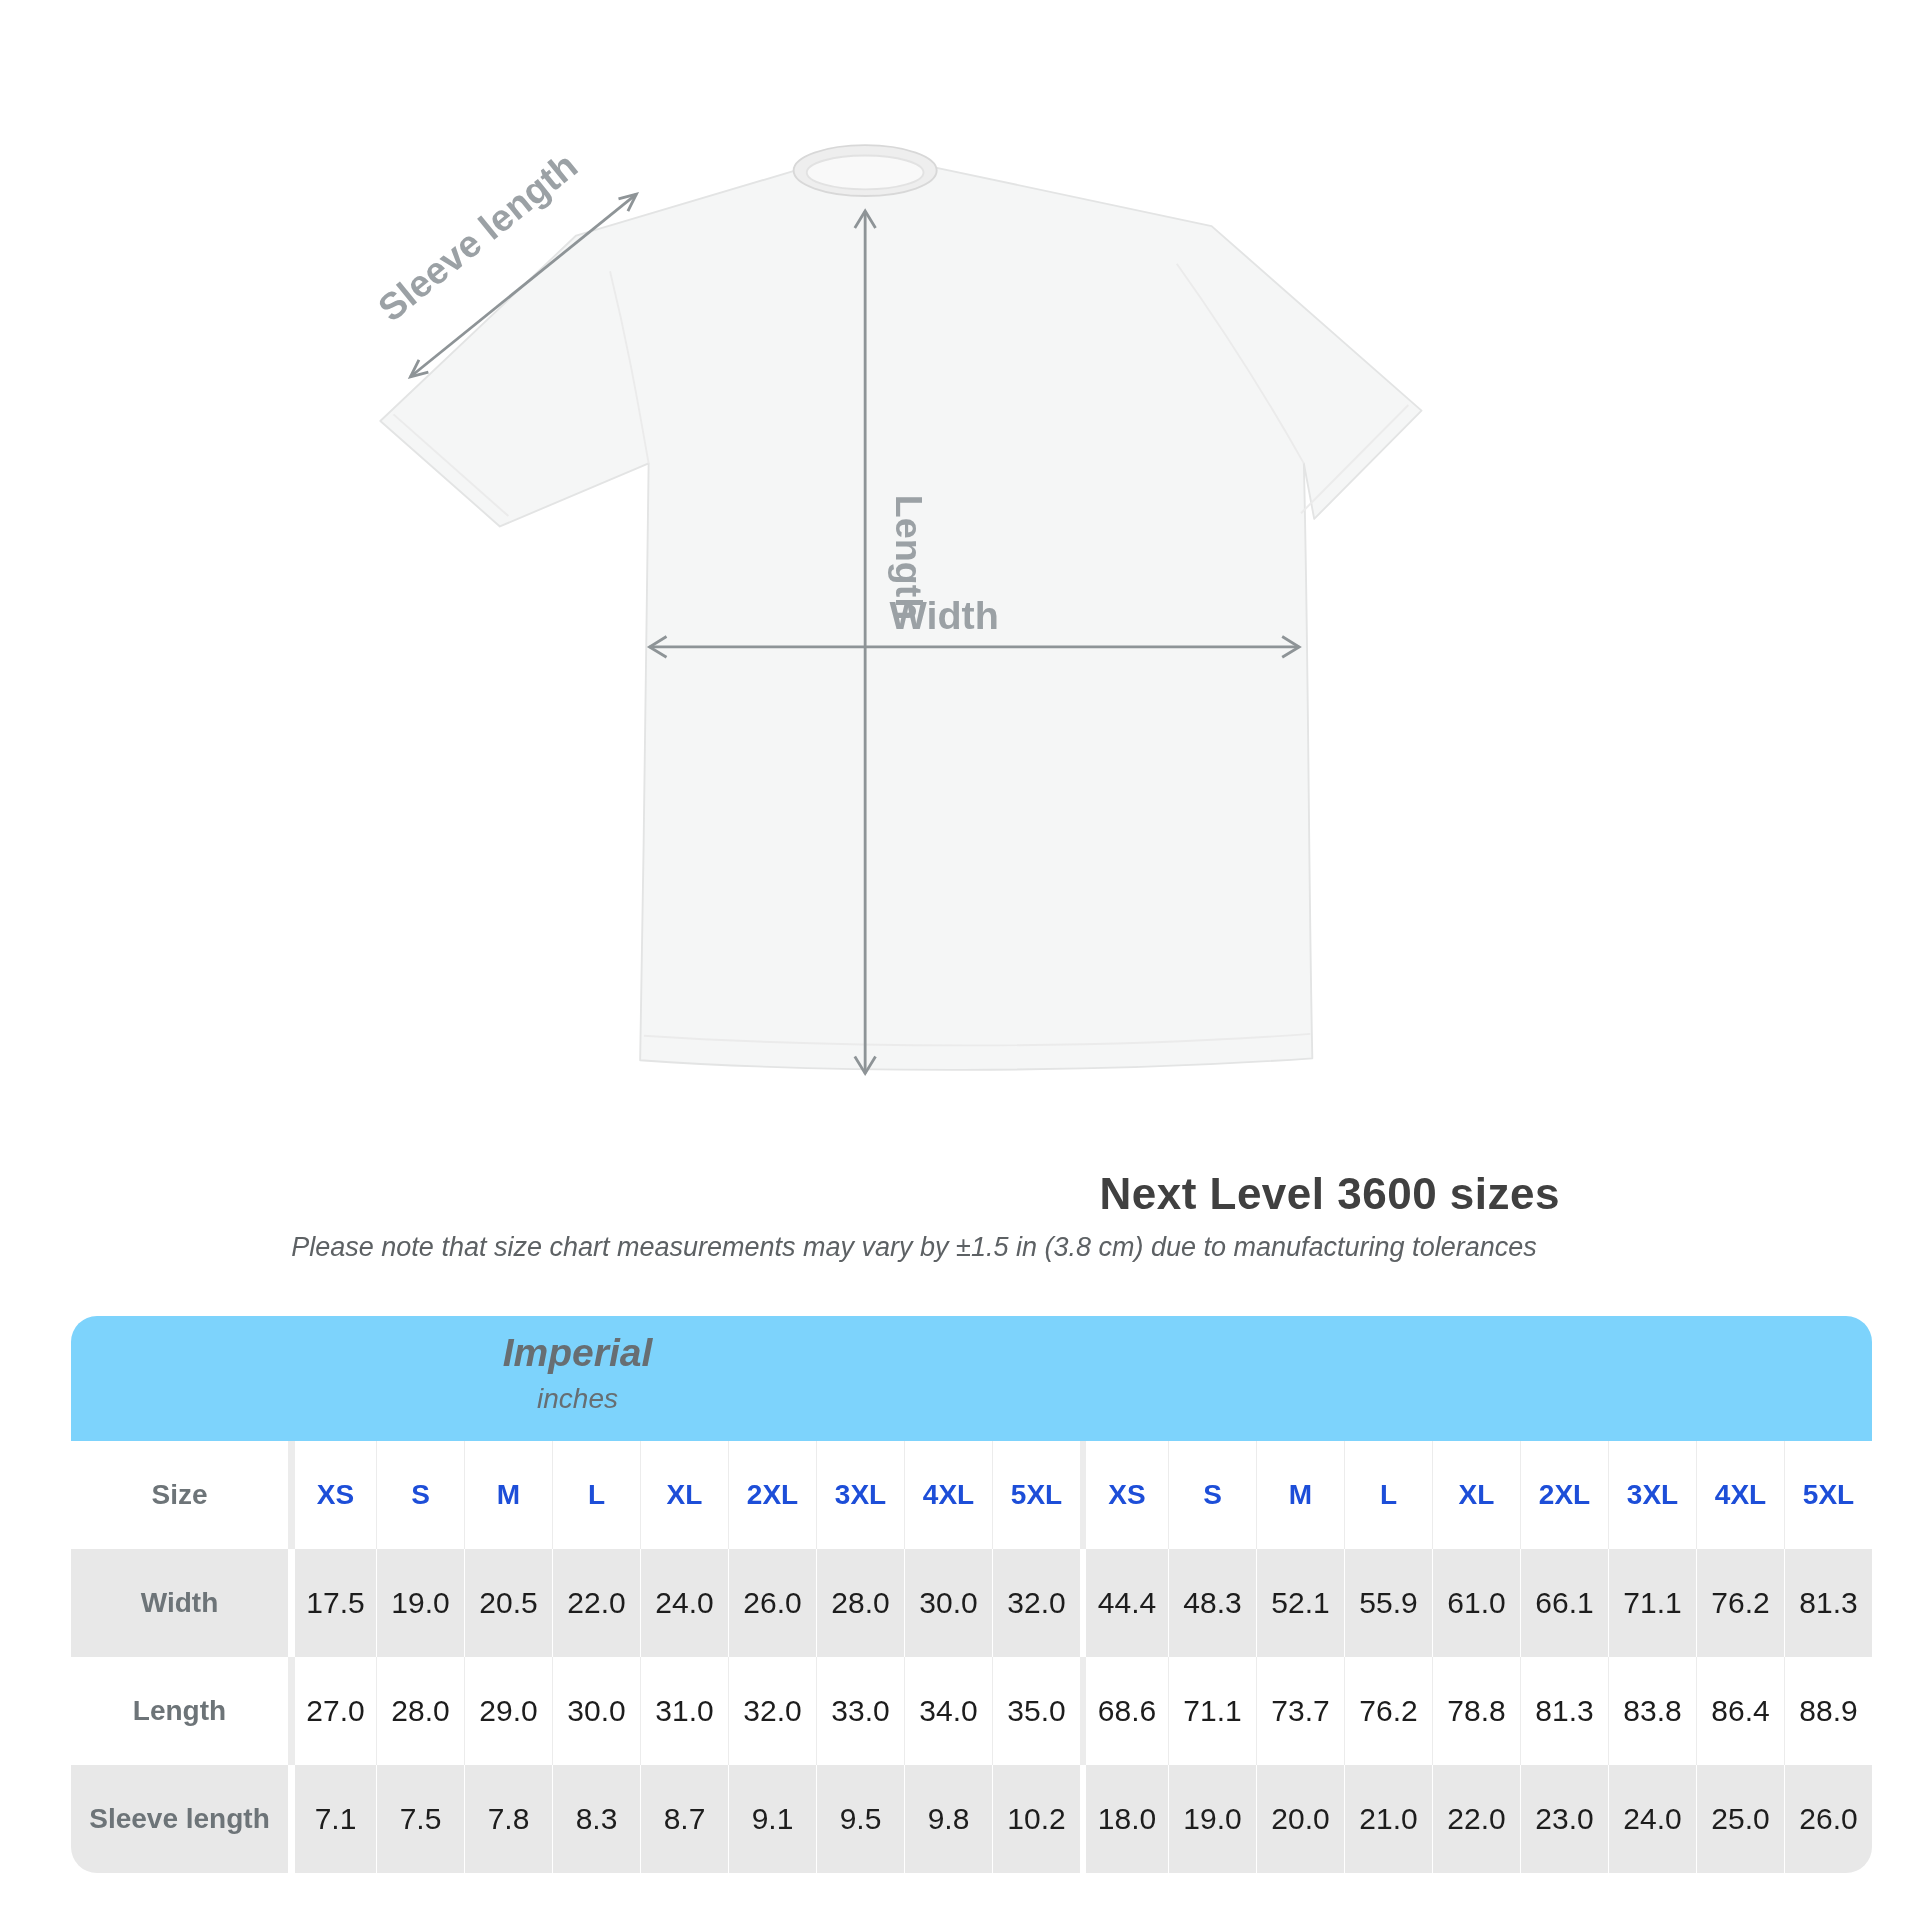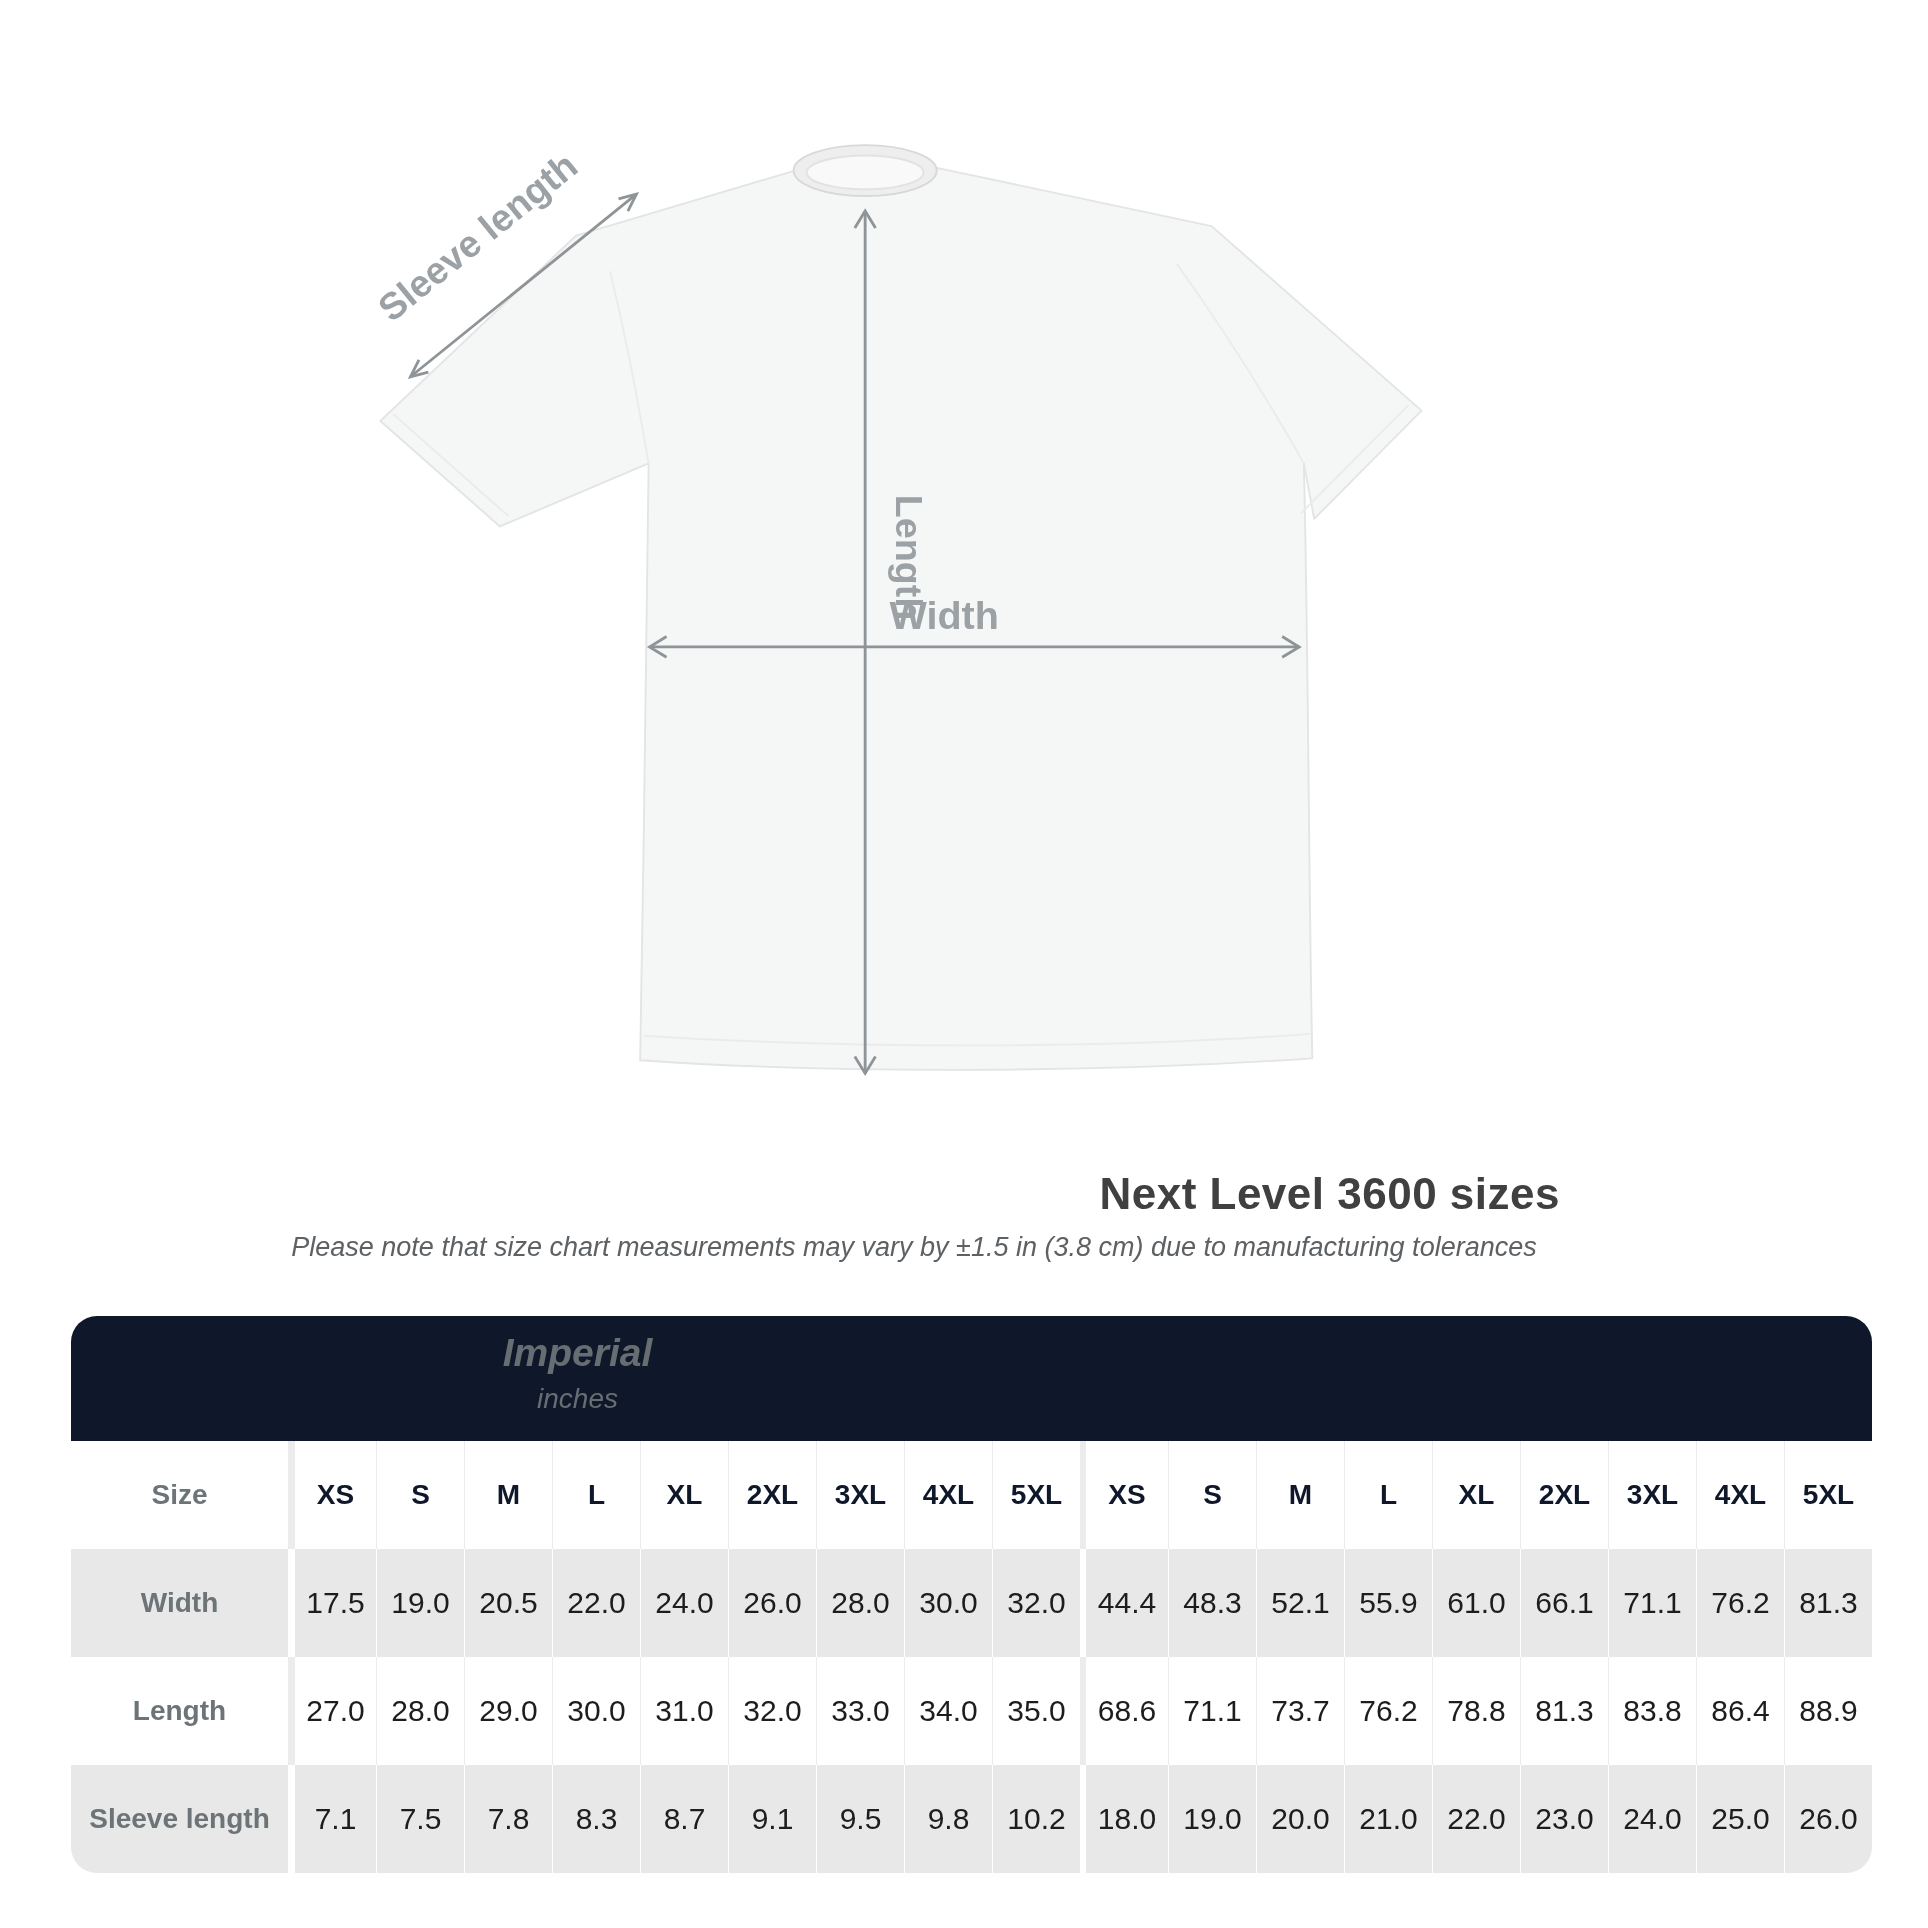--- a/index.html
+++ b/index.html
@@ -22,21 +22,21 @@
     position:absolute; left:0; top:1232px; width:1828px;
     text-align:center;
     font-size:27px; font-style:italic; color:#5d6164;
   }
 
   .size-table {
     position:absolute; left:71px; top:1316px; width:1801px;
   }
   .unit-band {
     display:flex; height:125px;
-    background:#0f172a;
+    background:#7dd3fc;
     border-radius:26px 26px 0 0;
   }
   .unit-group {
     display:flex; flex-direction:column;
     justify-content:center; align-items:center;
     padding-bottom:11.3px; box-sizing:border-box;
   }
   .unit-group.imperial { width:1013px; }
   .unit-group.metric   { width:788px;  }
   .unit-name { font-size:39px; font-weight:bold; font-style:italic; color:#676e72; }
@@ -55,21 +55,21 @@
   .cell {
     width:88px; box-sizing:border-box;
     border-left:1.9px solid;
     display:flex; align-items:center; justify-content:center;
     white-space:nowrap;
   }
   .trow.gray  .cell { border-color:#ffffff; }
   .trow.white .cell { border-color:#ececec; }
   .cell.c0 { border-left-width:7.5px; }
   .cell.c9 { border-left-width:6.6px; }
-  .cell.head { font-size:28px; font-weight:bold; color:#0f172a; }
+  .cell.head { font-size:28px; font-weight:bold; color:#1d4ed8; }
   .cell.val  { font-size:30px; color:#1d1d1d;text-align:center; }
 </style>
 </head>
 <body>
 
 <svg class="diagram-svg" width="1928" height="1163" viewBox="0 0 2048 1235" aria-hidden="true">
 
   <path d="M 848 180
            C 885 214 955 213 990 177
            L 1287 240

